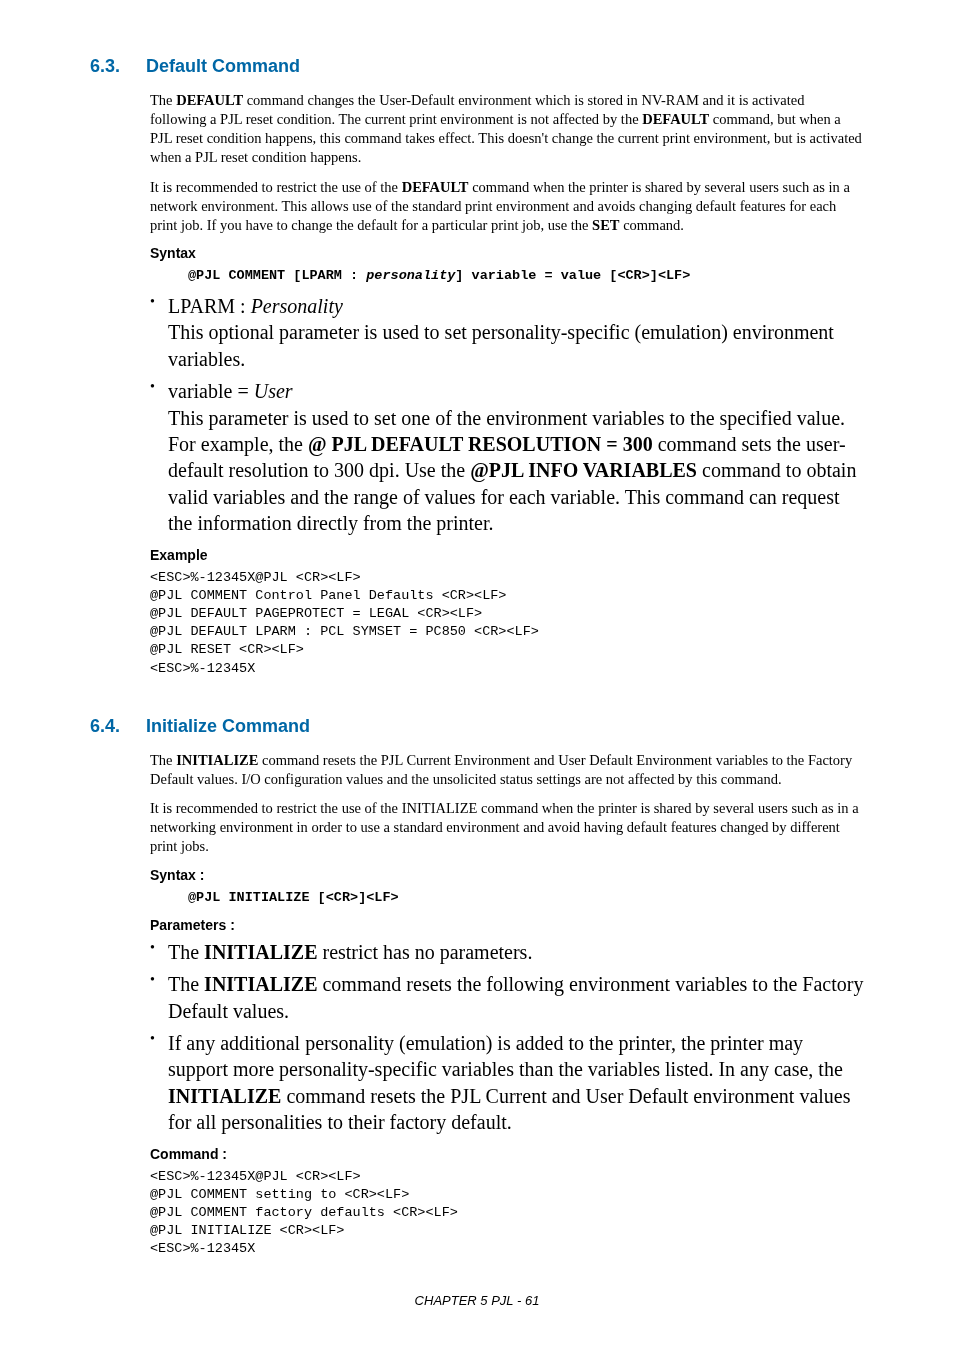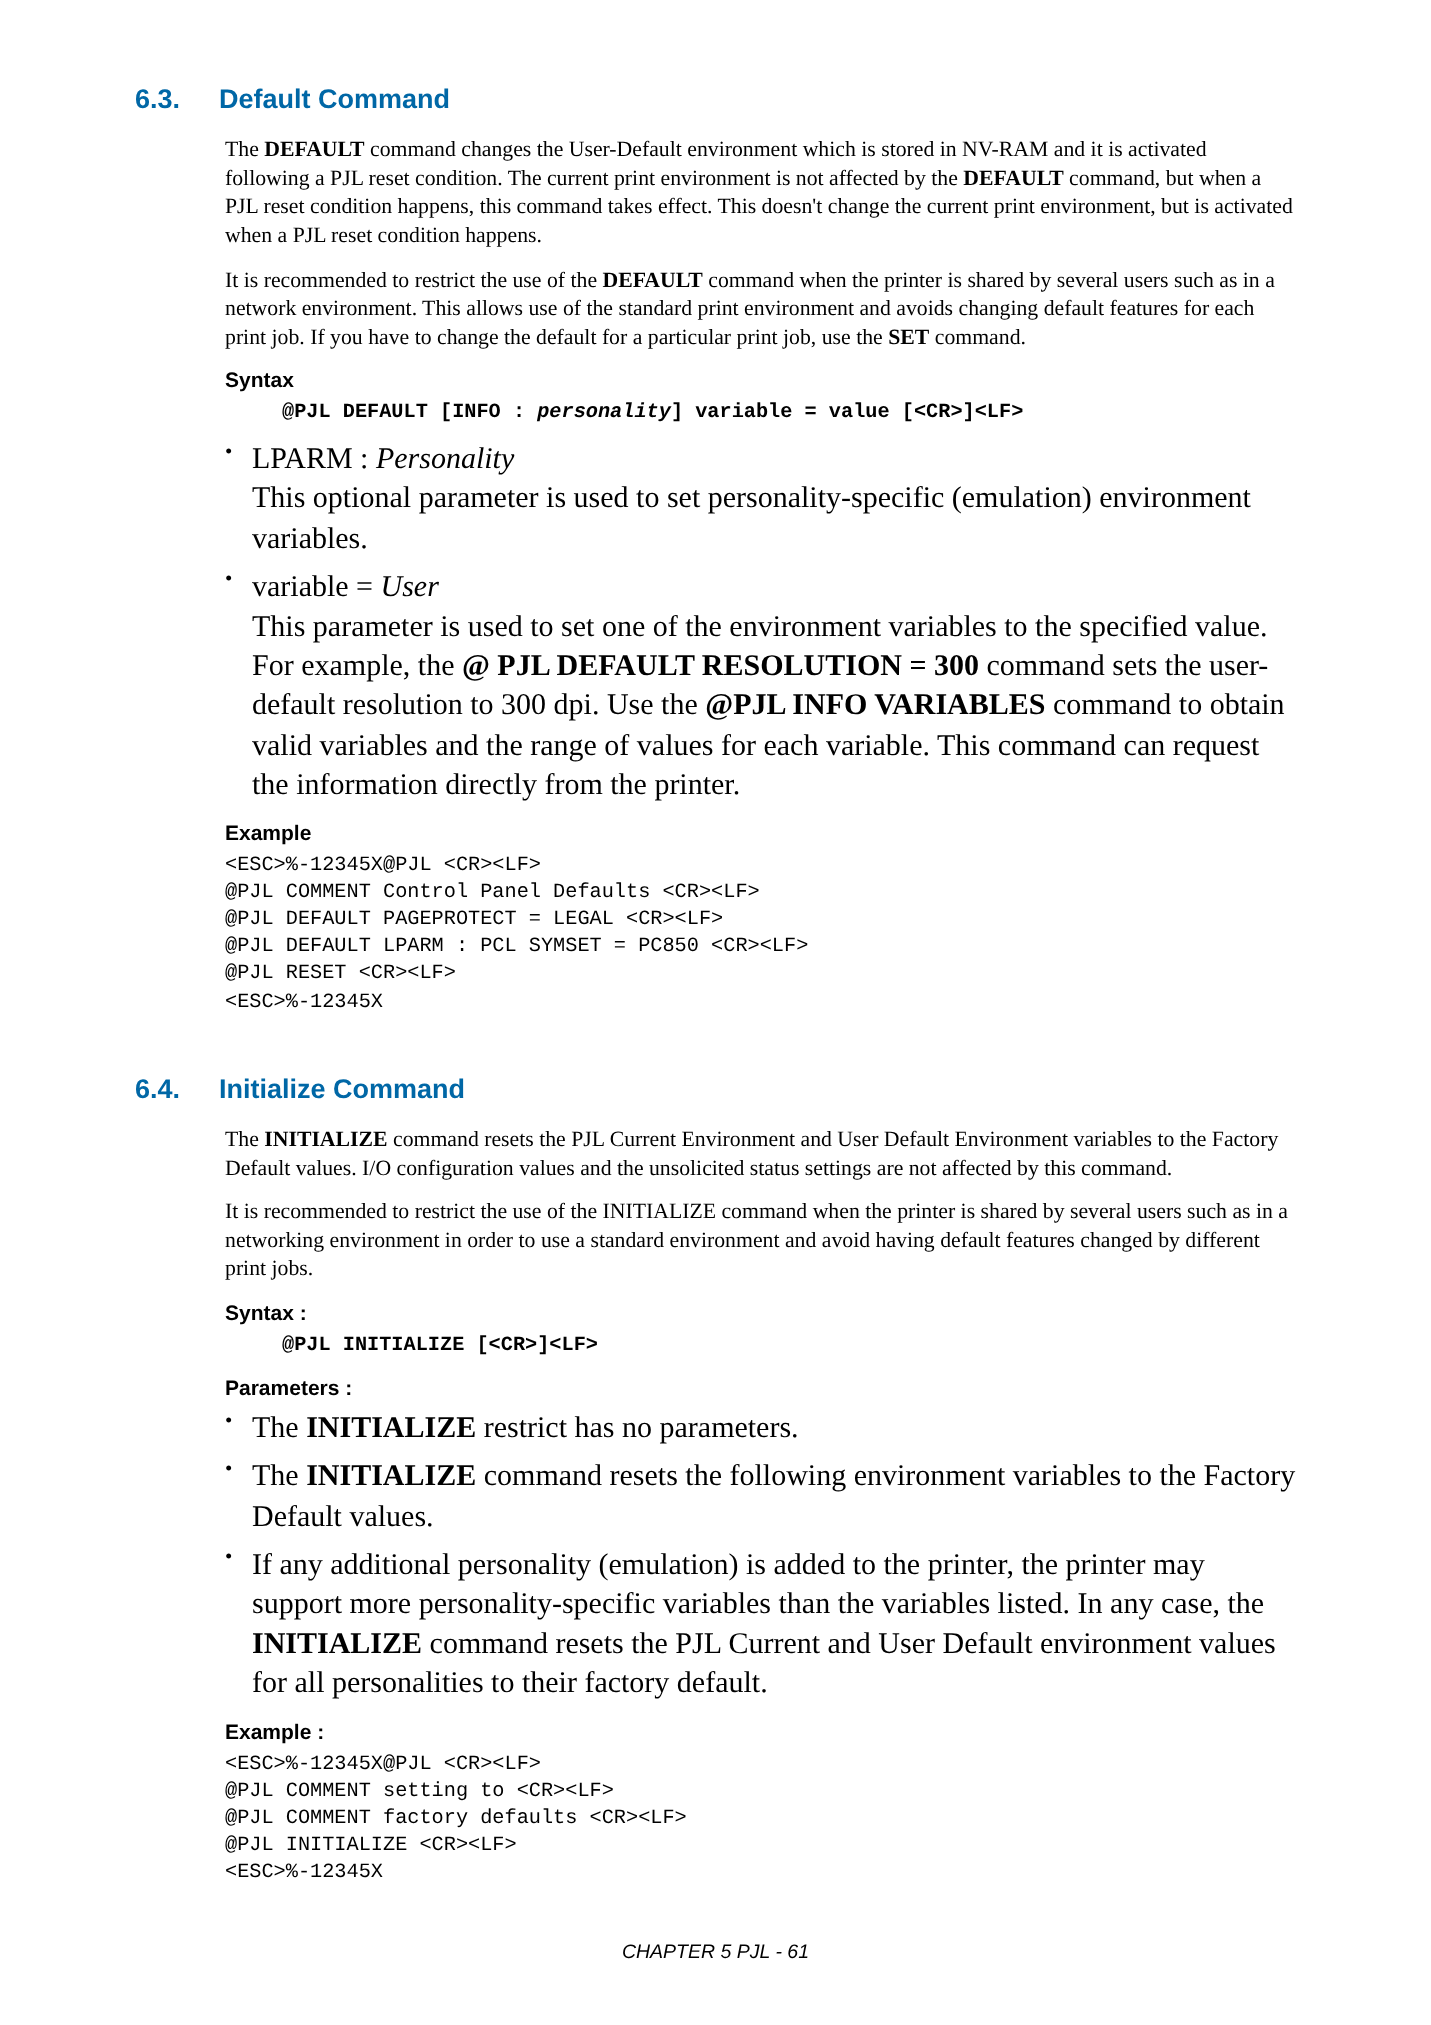--- a/index.html
+++ b/index.html
@@ -95,21 +95,21 @@
 
   <div class="content">
     <p class="body">
       <span>The </span><span class="bold">DEFAULT</span><span> command changes the User-Default environment which is stored in NV-RAM and it is activated following a PJL reset condition.  The current print environment is not affected by the </span><span class="bold">DEFAULT</span><span> command, but  when a PJL reset condition happens, this command takes effect. This doesn't change the current print environment, but is activated when a PJL reset condition happens.</span>
     </p>
     <p class="body">
       <span>It is recommended to restrict the use of the </span><span class="bold">DEFAULT</span><span> command when the printer is shared by several users such as in a network environment. This allows use of the standard print environment and avoids changing default features for each print job.   If you have to change the default for a particular print job, use the </span><span class="bold">SET</span><span> command.</span>
     </p>
 
     <div class="label">Syntax</div>
-    <div class="mono bold syntax-line"><span>@PJL DEFAULT [INFO : </span><span class="italic">personality</span><span>] variable = value [&lt;CR&gt;]&lt;LF&gt;</span></div>
+    <div class="mono bold syntax-line"><span>@PJL COMMENT [LPARM : </span><span class="italic">personality</span><span>] variable = value [&lt;CR&gt;]&lt;LF&gt;</span></div>
 
     <ul class="bullets">
       <li>
         <span>LPARM : </span><span class="italic">Personality</span><br>
         <span>This optional parameter is used to set personality-specific (emulation) environment variables.</span>
       </li>
       <li>
         <span>variable = </span><span class="italic">User</span><br>
         <span>This parameter is used to set one of the environment variables to the specified value.   For example, the </span><span class="bold">@ PJL DEFAULT RESOLUTION = 300</span><span> command sets the user-default resolution to 300 dpi. Use the </span><span class="bold">@PJL INFO VARIABLES</span><span> command to obtain valid variables and the range of values for each variable. This command can request the information directly from the printer.</span>
       </li>
@@ -145,21 +145,21 @@
         <span>The </span><span class="bold">INITIALIZE</span><span> restrict has no parameters.</span>
       </li>
       <li>
         <span>The </span><span class="bold">INITIALIZE</span><span> command resets the following environment variables to the Factory Default values.</span>
       </li>
       <li>
         <span>If any additional personality (emulation) is added to the printer, the printer may support more personality-specific variables than the variables listed.  In any case, the </span><span class="bold">INITIALIZE</span><span> command resets the PJL Current and User Default environment values for all personalities to their factory default.</span>
       </li>
     </ul>
 
-    <div class="label">Example :</div>
+    <div class="label">Command :</div>
     <pre class="code">&lt;ESC&gt;%-12345X@PJL &lt;CR&gt;&lt;LF&gt;
 @PJL COMMENT setting to &lt;CR&gt;&lt;LF&gt;
 @PJL COMMENT factory defaults &lt;CR&gt;&lt;LF&gt;
 @PJL INITIALIZE &lt;CR&gt;&lt;LF&gt;
 &lt;ESC&gt;%-12345X</pre>
   </div>
 
   <div class="footer">CHAPTER 5 PJL - 61</div>
 </div>
 

